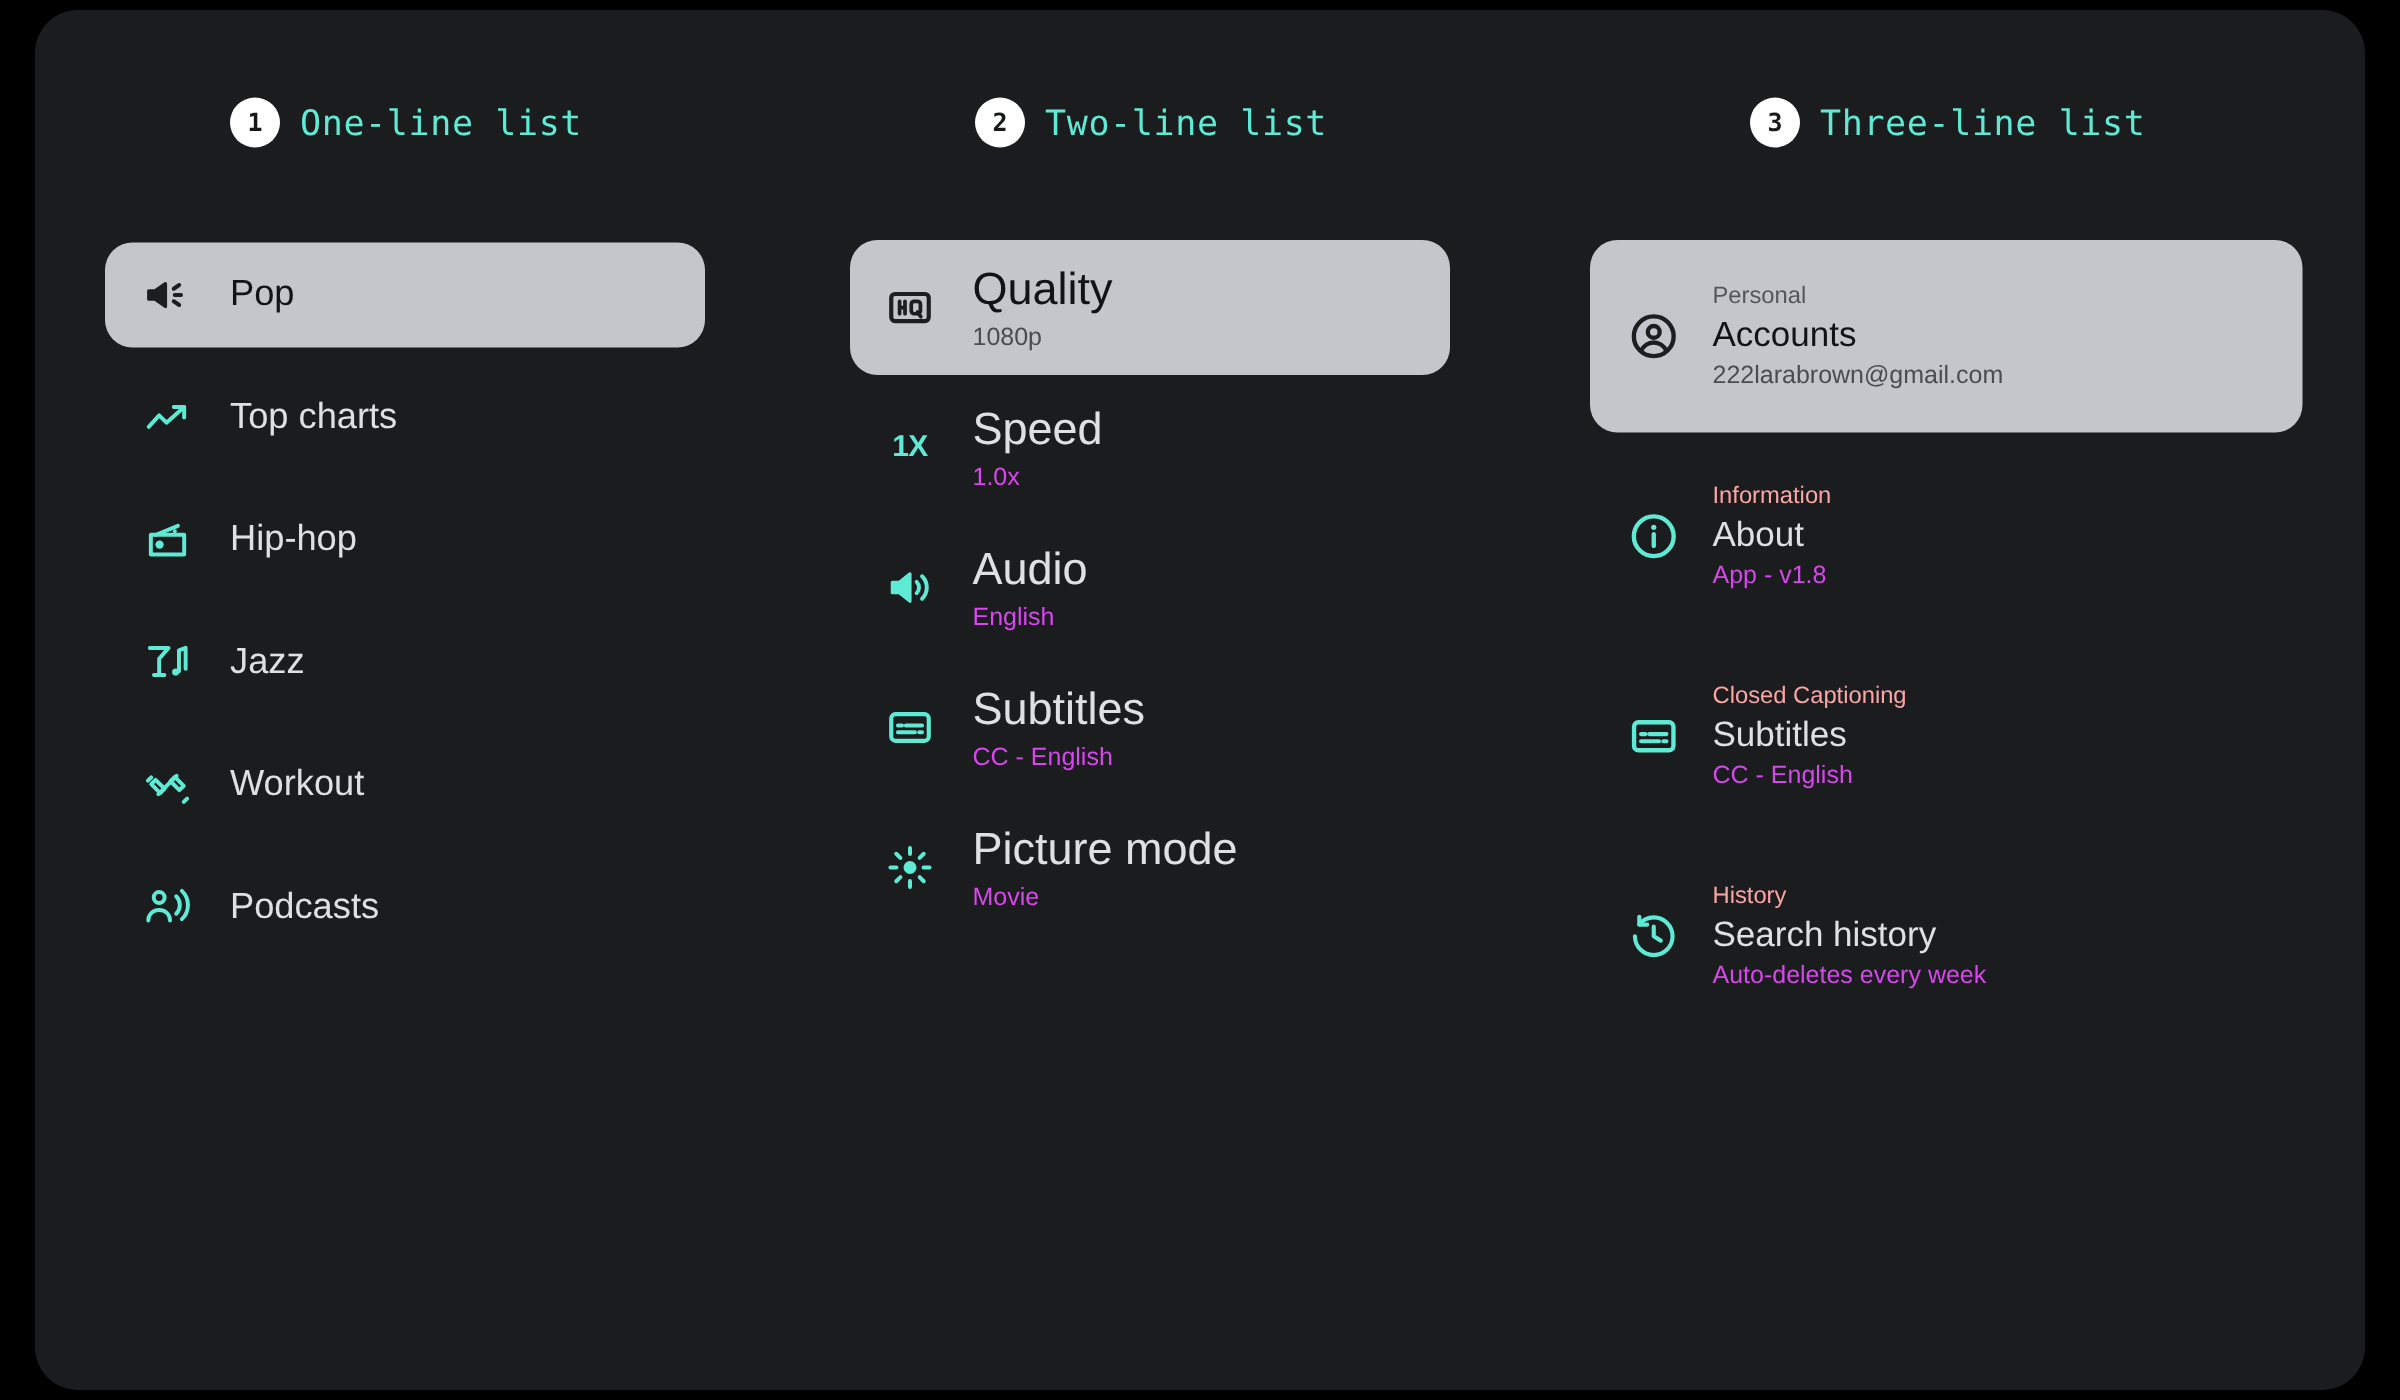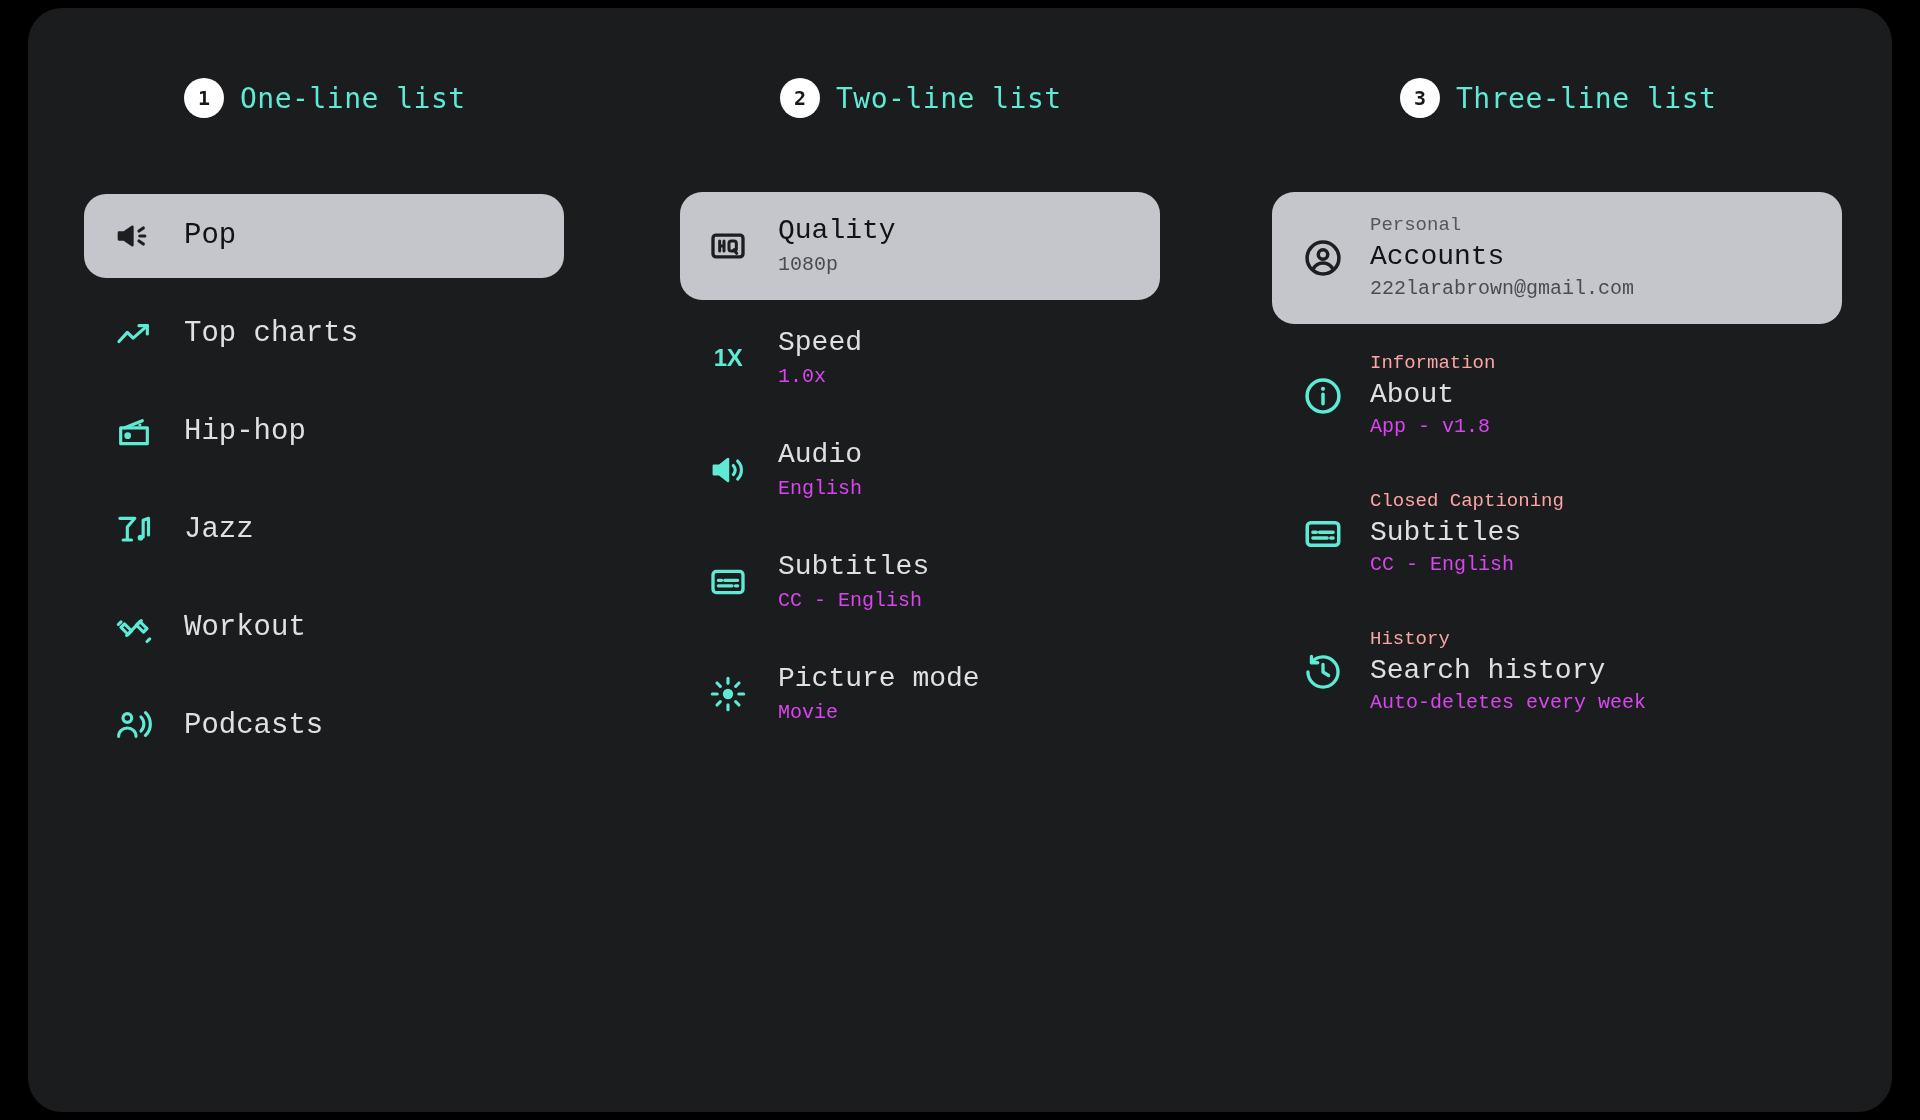--- a/index.html
+++ b/index.html
@@ -52,21 +52,21 @@
   .item {
     position:relative;
     display:flex; align-items:center;
     box-sizing:border-box;
   }
   .item .icon {
     flex:0 0 auto;
     display:flex; align-items:center; justify-content:center;
     color:#5eead4;
   }
-  .item .texts { display:flex; flex-direction:column; justify-content:flex-end;font-family:Liberation Mono, monospace; }
+  .item .texts { display:flex; flex-direction:column; justify-content:flex-end; }
   .item .overline { color:#fca5a5; font-size:19px; line-height:1.35; }
   .item .headline { color:#dfe0e3; line-height:1.3; white-space:nowrap; }
   .item .support  { color:#d946ef; font-size:20px; line-height:1.4; }
   .item.selected .icon     { color:#1d1e20; }
   .item.selected .overline { color:#54565a; }
   .item.selected .headline { color:#121315; }
   .item.selected .support  { color:#4a4c50; }
   .sel-bg {
     position:absolute; left:0; top:0; right:0; bottom:0;
     background:#c5c6cb; border-radius:22px; z-index:0;
@@ -74,25 +74,25 @@
   .item > .icon, .item > .texts { position:relative; z-index:1; }
 
   
   #col1 .item { height:84px; padding:0 22px 0 30px; margin-bottom:14px; }
   #col1 .item .icon { width:40px; height:40px; margin-right:30px; }
   #col1 .item .headline { font-size:29px; }
 
   
   #col2 .item { height:108px; padding:0 22px 0 28px; margin-bottom:4px; }
   #col2 .item .icon { width:40px; height:40px; margin-right:30px; }
-  #col2 .item .headline { font-size:28px; }
+  #col2 .item .headline { font-size:36px; }
   #col2 .item .support { margin-top:2px; }
 
   
-  #col3 .item { height:132px; padding:0 22px 0 30px; margin-bottom:6px;border-radius:14px; }
+  #col3 .item { height:154px; padding:0 22px 0 30px; margin-bottom:6px;border-radius:14px; }
   #col3 .item .icon { width:42px; height:42px; margin-right:26px; }
   #col3 .item .headline { font-size:28px; }
   #col3 .item .overline { font-size:19px; }
   #col3 .item .support  { font-size:20px; }
 
   .icon svg { display:block; width:100%; height:100%; }
   .icon-text {
     font-family:"Liberation Sans", sans-serif;
     font-size:24px; font-weight:700; letter-spacing:-0.5px;
   }

